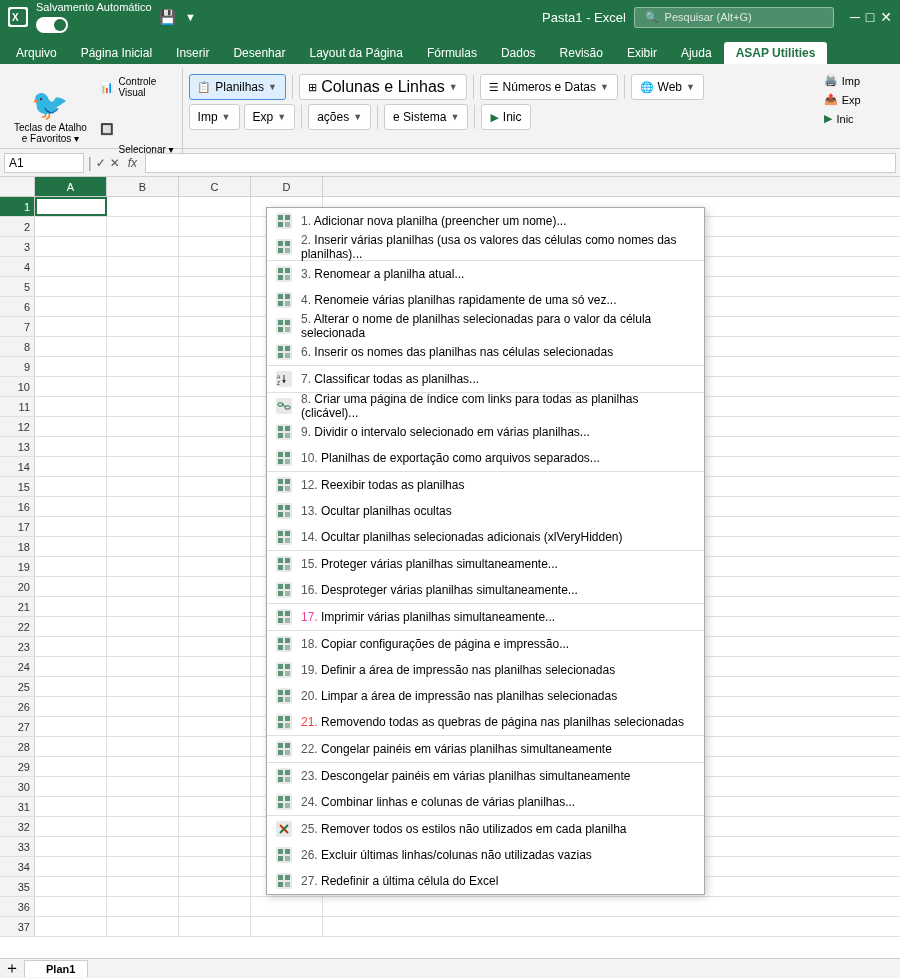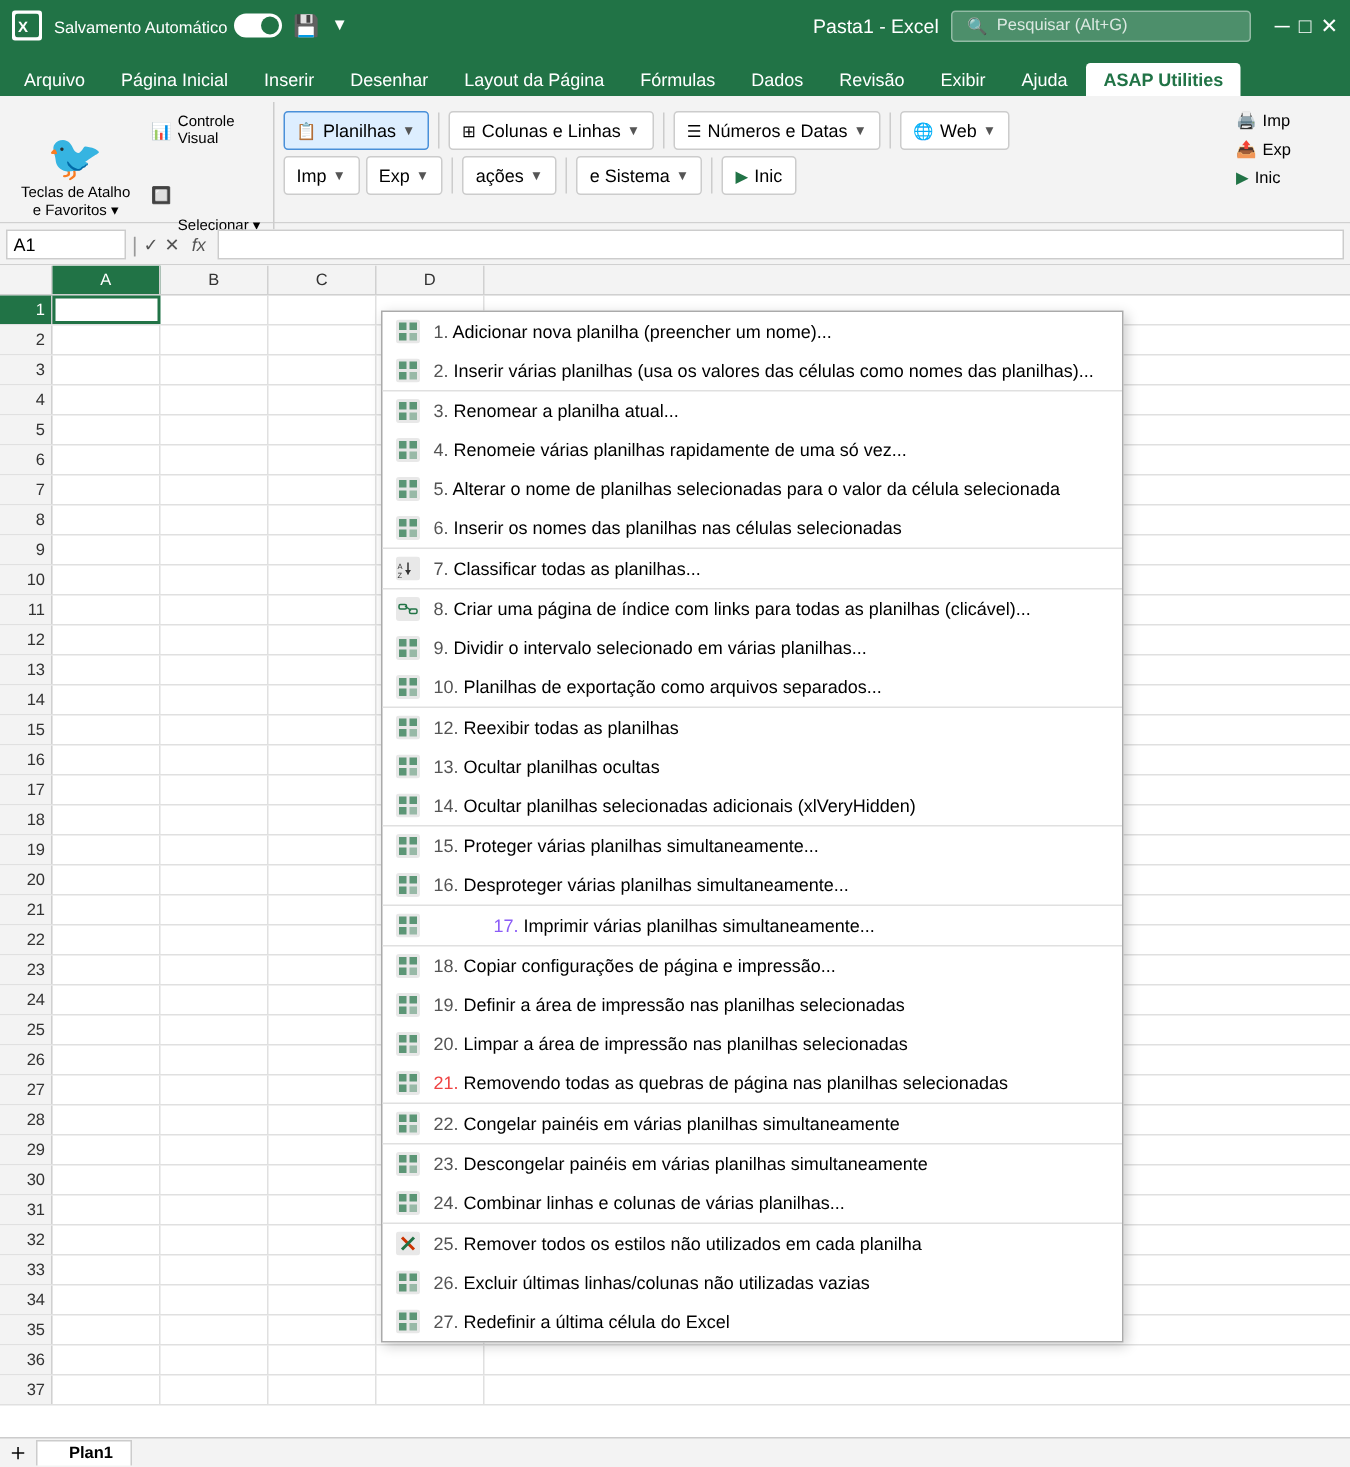--- a/index.html
+++ b/index.html
@@ -15,22 +15,22 @@
       gap: 8px;
     }
     .title-bar-logo {
       width: 20px; height: 20px;
       background: #fff;
       display: flex; align-items: center; justify-content: center;
       border-radius: 2px;
     }
     .title-bar-logo svg { width: 16px; height: 16px; }
     .autosave-toggle {
-      display: flex; align-items: flex-end; gap: 4px;
-      color: #fff; font-size: 11px;
+      display: flex; align-items: flex-start; gap: 4px;
+      color: #fff; font-size: 11px; flex-direction: column;
     }
     .toggle-switch {
       width: 32px; height: 16px;
       background: #fff;
       border-radius: 8px;
       position: relative;
       display: inline-block;
     }
     .toggle-thumb {
       width: 12px; height: 12px;
@@ -215,25 +215,25 @@
       border-right: 1px solid #e0e0e0;
       font-size: 11px;
       padding: 1px 3px;
     }
     .sheet-cell.active-cell {
       border: 2px solid #217346;
     }
     .dropdown-menu {
       position: absolute;
       top: 30px;
-      left: 254px;
+      left: 266px;
       background: #fff;
       border: 1px solid #aaa;
       box-shadow: 2px 2px 8px rgba(0,0,0,0.2);
-      width: 495px;
+      width: 439px;
       z-index: 200;
       font-size: 12px;
     }
     .dropdown-item {
       display: flex;
       align-items: center;
       padding: 4px 8px;
       cursor: pointer;
       gap: 8px;
       height: 26px;
@@ -389,21 +389,21 @@
   <div style="display:flex;flex-direction:column;justify-content:flex-start;padding:6px 4px 0;gap:4px;flex:1;">
     <div style="display:flex;gap:4px;flex-wrap:wrap;">
       <div class="ribbon-pill active">
         <span style="font-size:11px;">📋</span>
         <span style="font-size:12px;">Planilhas</span>
         <span class="ribbon-pill-arrow">▼</span>
       </div>
       <div style="width:1px;background:#ccc;height:24px;margin:1px 2px;"></div>
       <div class="ribbon-pill">
         <span style="font-size:11px;">⊞</span>
-        <span style="font-size:12px;">Colunas e Linhas</span>
+        <span style="font-size:16px;">Colunas e Linhas</span>
         <span class="ribbon-pill-arrow">▼</span>
       </div>
       <div style="width:1px;background:#ccc;height:24px;margin:1px 2px;"></div>
       <div class="ribbon-pill">
         <span style="font-size:11px;">☰</span>
         <span style="font-size:12px;">Números e Datas</span>
         <span class="ribbon-pill-arrow">▼</span>
       </div>
       <div style="width:1px;background:#ccc;height:24px;margin:1px 2px;"></div>
       <div class="ribbon-pill">
@@ -928,21 +928,21 @@
       <div class="dropdown-item">
         <div class="dropdown-item-icon">
           <svg width="16" height="16" viewBox="0 0 16 16">
             <rect width="16" height="16" rx="2" fill="#e8e8e8"></rect>
             <rect x="2" y="2" width="5" height="5" fill="#217346" opacity="0.7"></rect>
             <rect x="9" y="2" width="5" height="5" fill="#217346" opacity="0.7"></rect>
             <rect x="2" y="9" width="5" height="5" fill="#217346" opacity="0.7"></rect>
             <rect x="9" y="9" width="5" height="5" fill="#217346" opacity="0.4"></rect>
           </svg>
         </div>
-        <div class="dropdown-item-text"><span style="color:#8b5cf6;margin-left:40px;">17.</span> Imprimir várias planilhas simultaneamente...</div>
+        <div class="dropdown-item-text"><span style="color:#ec4899;">17.</span> Imprimir várias planilhas simultaneamente...</div>
       </div>
       <div class="dropdown-separator"></div>
       <div class="dropdown-item">
         <div class="dropdown-item-icon">
           <svg width="16" height="16" viewBox="0 0 16 16">
             <rect width="16" height="16" rx="2" fill="#e8e8e8"></rect>
             <rect x="2" y="2" width="5" height="5" fill="#217346" opacity="0.7"></rect>
             <rect x="9" y="2" width="5" height="5" fill="#217346" opacity="0.7"></rect>
             <rect x="2" y="9" width="5" height="5" fill="#217346" opacity="0.7"></rect>
             <rect x="9" y="9" width="5" height="5" fill="#217346" opacity="0.4"></rect>

